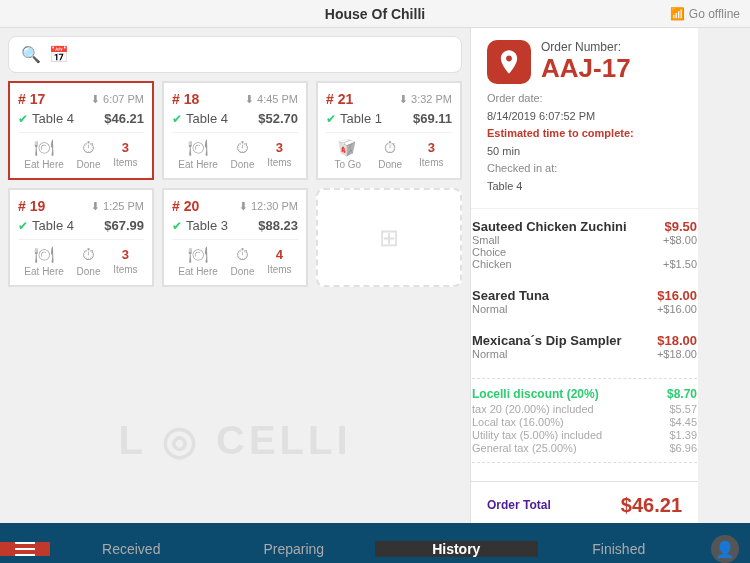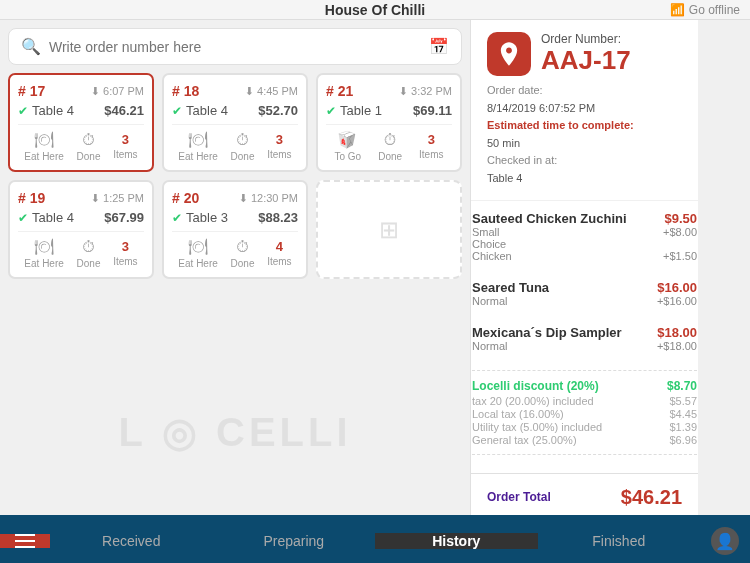--- a/index.html
+++ b/index.html
@@ -1,21 +1,21 @@
 <!DOCTYPE html>
 <html><head>
   <meta charset="utf-8">
   <style>
     * { box-sizing: border-box; margin: 0; padding: 0; }
     body { width: 750px; height: 563px; font-family: -apple-system, BlinkMacSystemFont, 'Segoe UI', sans-serif; background: #f0f0f0; overflow: hidden; }
 
     
     .top-bar {
       background: #f5f5f5;
-      height: 20px;
+      height: 28px;
       display: flex;
       align-items: center;
       justify-content: center;
       border-bottom: 1px solid #ddd;
       position: relative;
     }
     .top-bar-title { font-size: 14px; font-weight: 600; color: #333; }
     .go-offline-btn {
       position: absolute;
       right: 10px;
@@ -66,21 +66,21 @@
     
     .orders-grid {
       display: grid;
       grid-template-columns: 1fr 1fr 1fr;
       grid-template-rows: 1fr 1fr;
       gap: 8px;
     }
 
     .order-card {
       background: white;
-      border-radius: 7px;
+      border-radius: 0;
       padding: 8px;
       border: 2px solid #e0e0e0;
       cursor: pointer;
     }
     .order-card.active { border-color: #c0392b; }
 
     .card-header {
       display: flex;
       justify-content: space-between;
       align-items: center;
@@ -301,21 +301,20 @@
     <span>Go offline</span>
   </div>
 </div>
 
 <div class="main-content">
 
   <div class="left-panel">
 
     <div class="search-bar">
       <span class="search-icon">🔍</span>
-      <input class="search-input" type="text" placeholder="Write order number here" style="">
       <span class="calendar-icon">📅</span>
     </div>
 
     <div class="orders-grid">
 
       <div class="order-card active">
         <div class="card-header">
           <span class="order-num"># 17</span>
           <span class="order-time">
             <span>⬇</span> 6:07 PM

